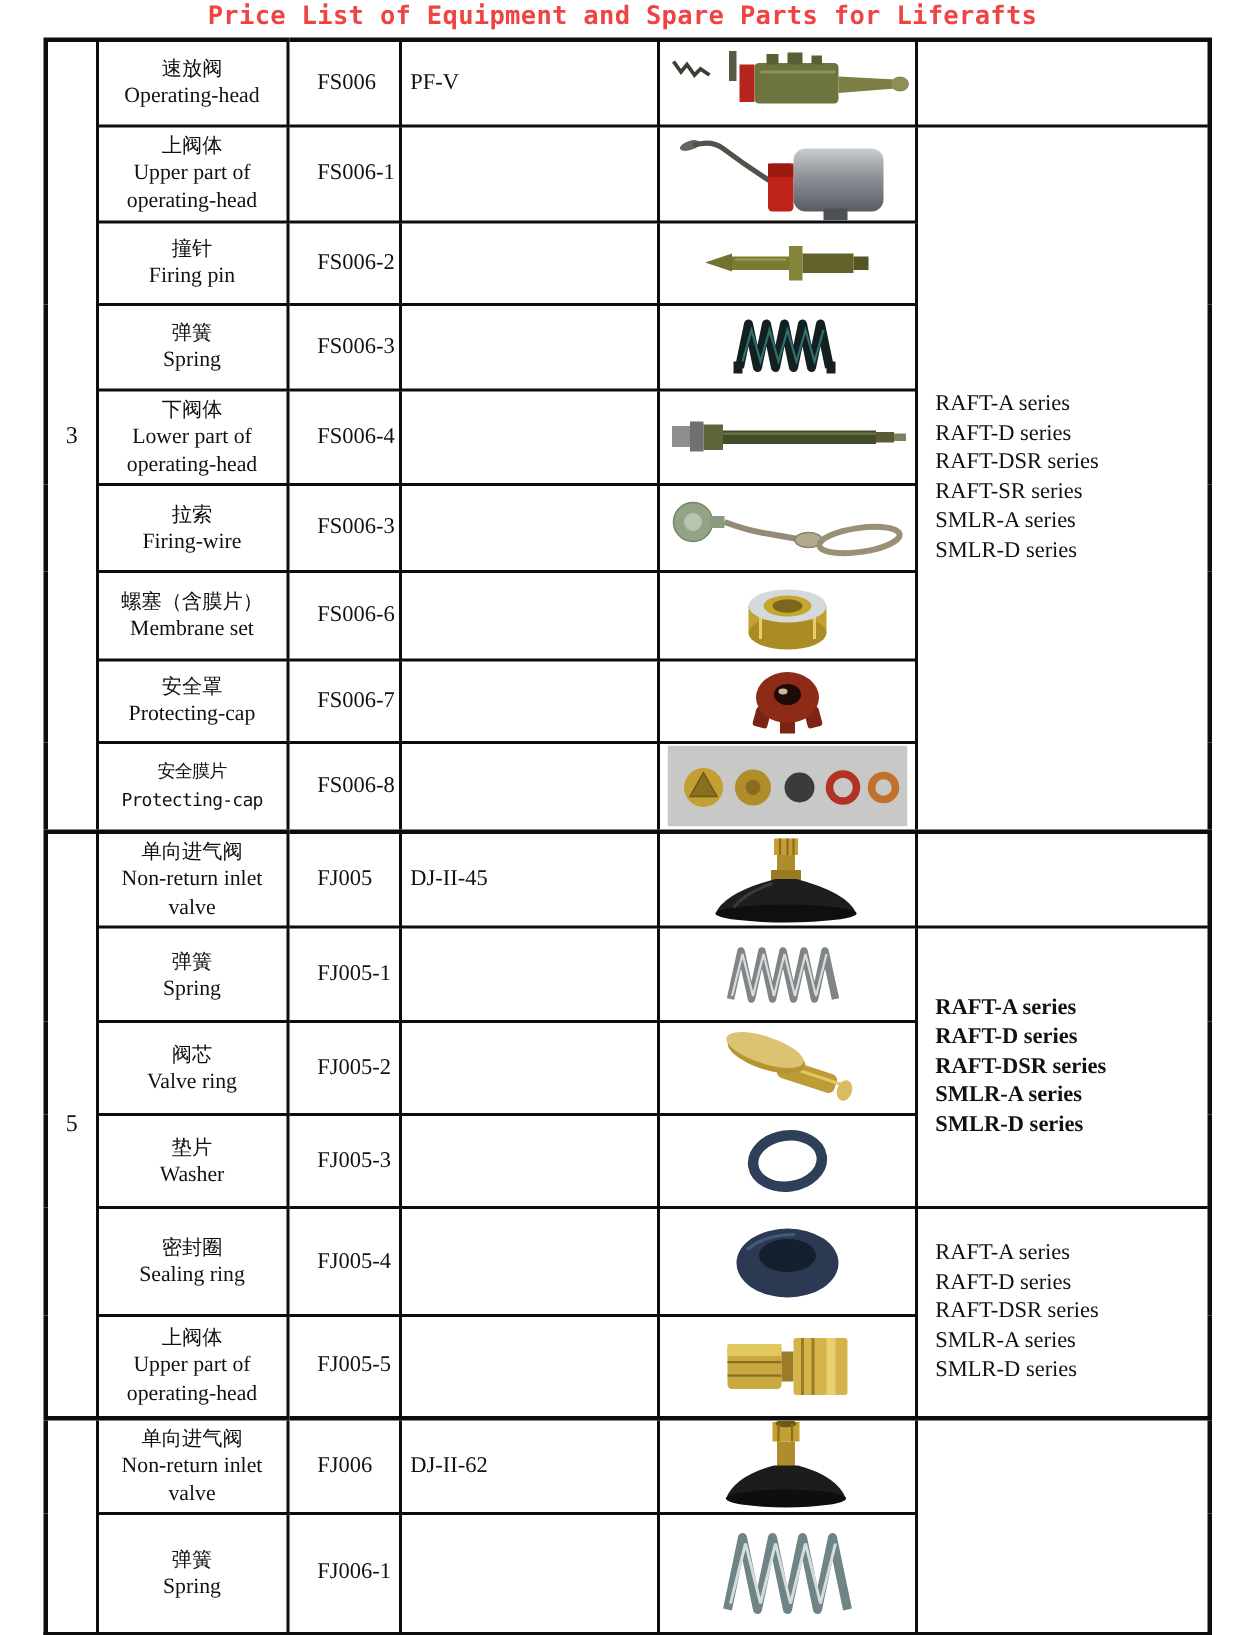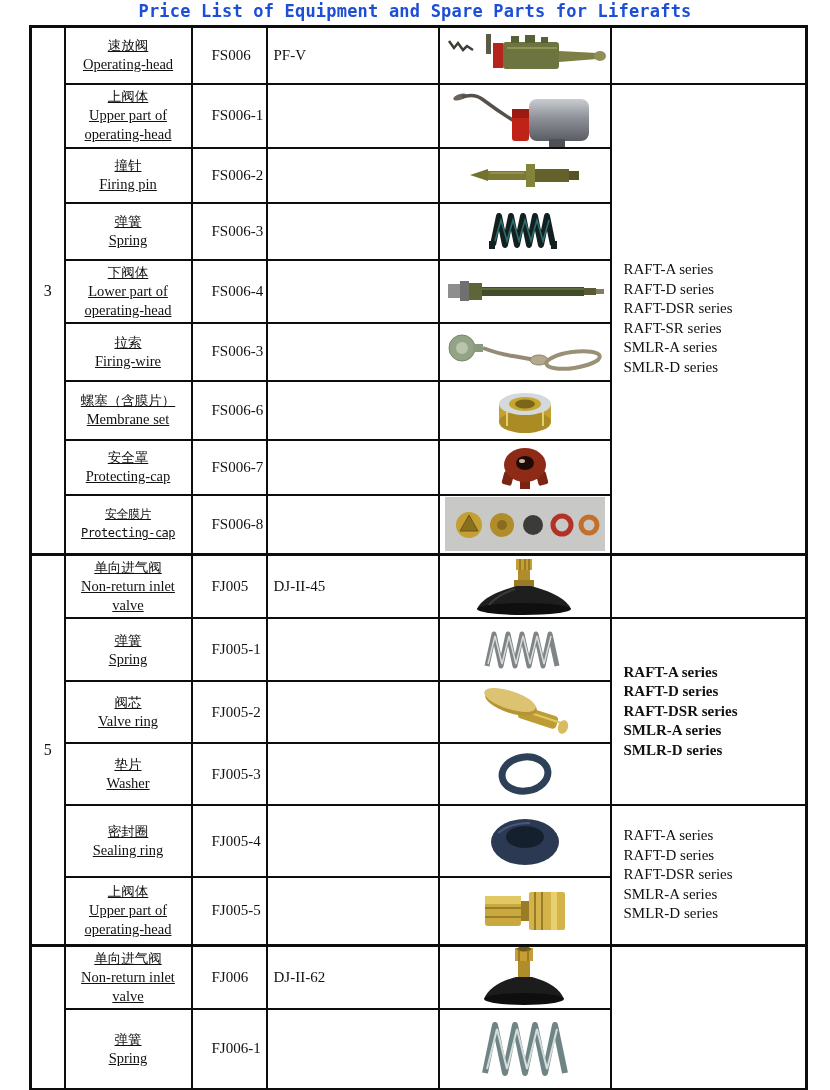--- a/index.html
+++ b/index.html
@@ -3,31 +3,31 @@
 <meta charset="utf-8">
 <style>
   html,body { margin:0; padding:0; }
   body {
     width:830px; height:1090px; background:#ffffff; position:relative;
     font-family:"Liberation Serif", serif; color:#111;
   }
   .title {
     position:absolute; top:1px; left:0; width:100%; text-align:center;
     font-family:"DejaVu Sans Mono", monospace; font-weight:bold;
-    font-size:17px; letter-spacing:0.2px; color:#1d4ed8;
+    font-size:17px; letter-spacing:0.2px; color:#ef4444;
   }
   table.parts {
     position:absolute; left:29px; top:25px; width:776px;
     border-collapse:collapse; table-layout:fixed;
     border:3px solid #0d0d0d;
   }
   td { border:2.5px solid #0d0d0d; padding:0; vertical-align:middle; overflow:hidden; }
   tr.sec td { border-top:3.5px solid #0d0d0d; }
   .num   { text-align:center; font-size:16px; }
-  .name  { text-align:center; font-size:14.5px; line-height:19px; padding:2px 1px;text-decoration:underline; }
+  .name  { text-align:center; font-size:14.5px; line-height:19px; padding:2px 1px; }
   .name .zh { display:block; font-size:13.5px; }
   .name .en { display:block; }
   .mono .zh, .mono .en { font-family:"DejaVu Sans Mono", monospace; font-size:12px; letter-spacing:-0.5px; }
   .code  { font-size:15px; padding-left:19px; }
   .model { font-size:15px; padding-left:6px; }
   .imgc  { text-align:center; }
   .imgc svg { display:inline-block; vertical-align:middle; }
   .series { font-size:15px; line-height:19.5px; padding-left:12px; }
   .series.bold { font-weight:bold; }
 </style>

